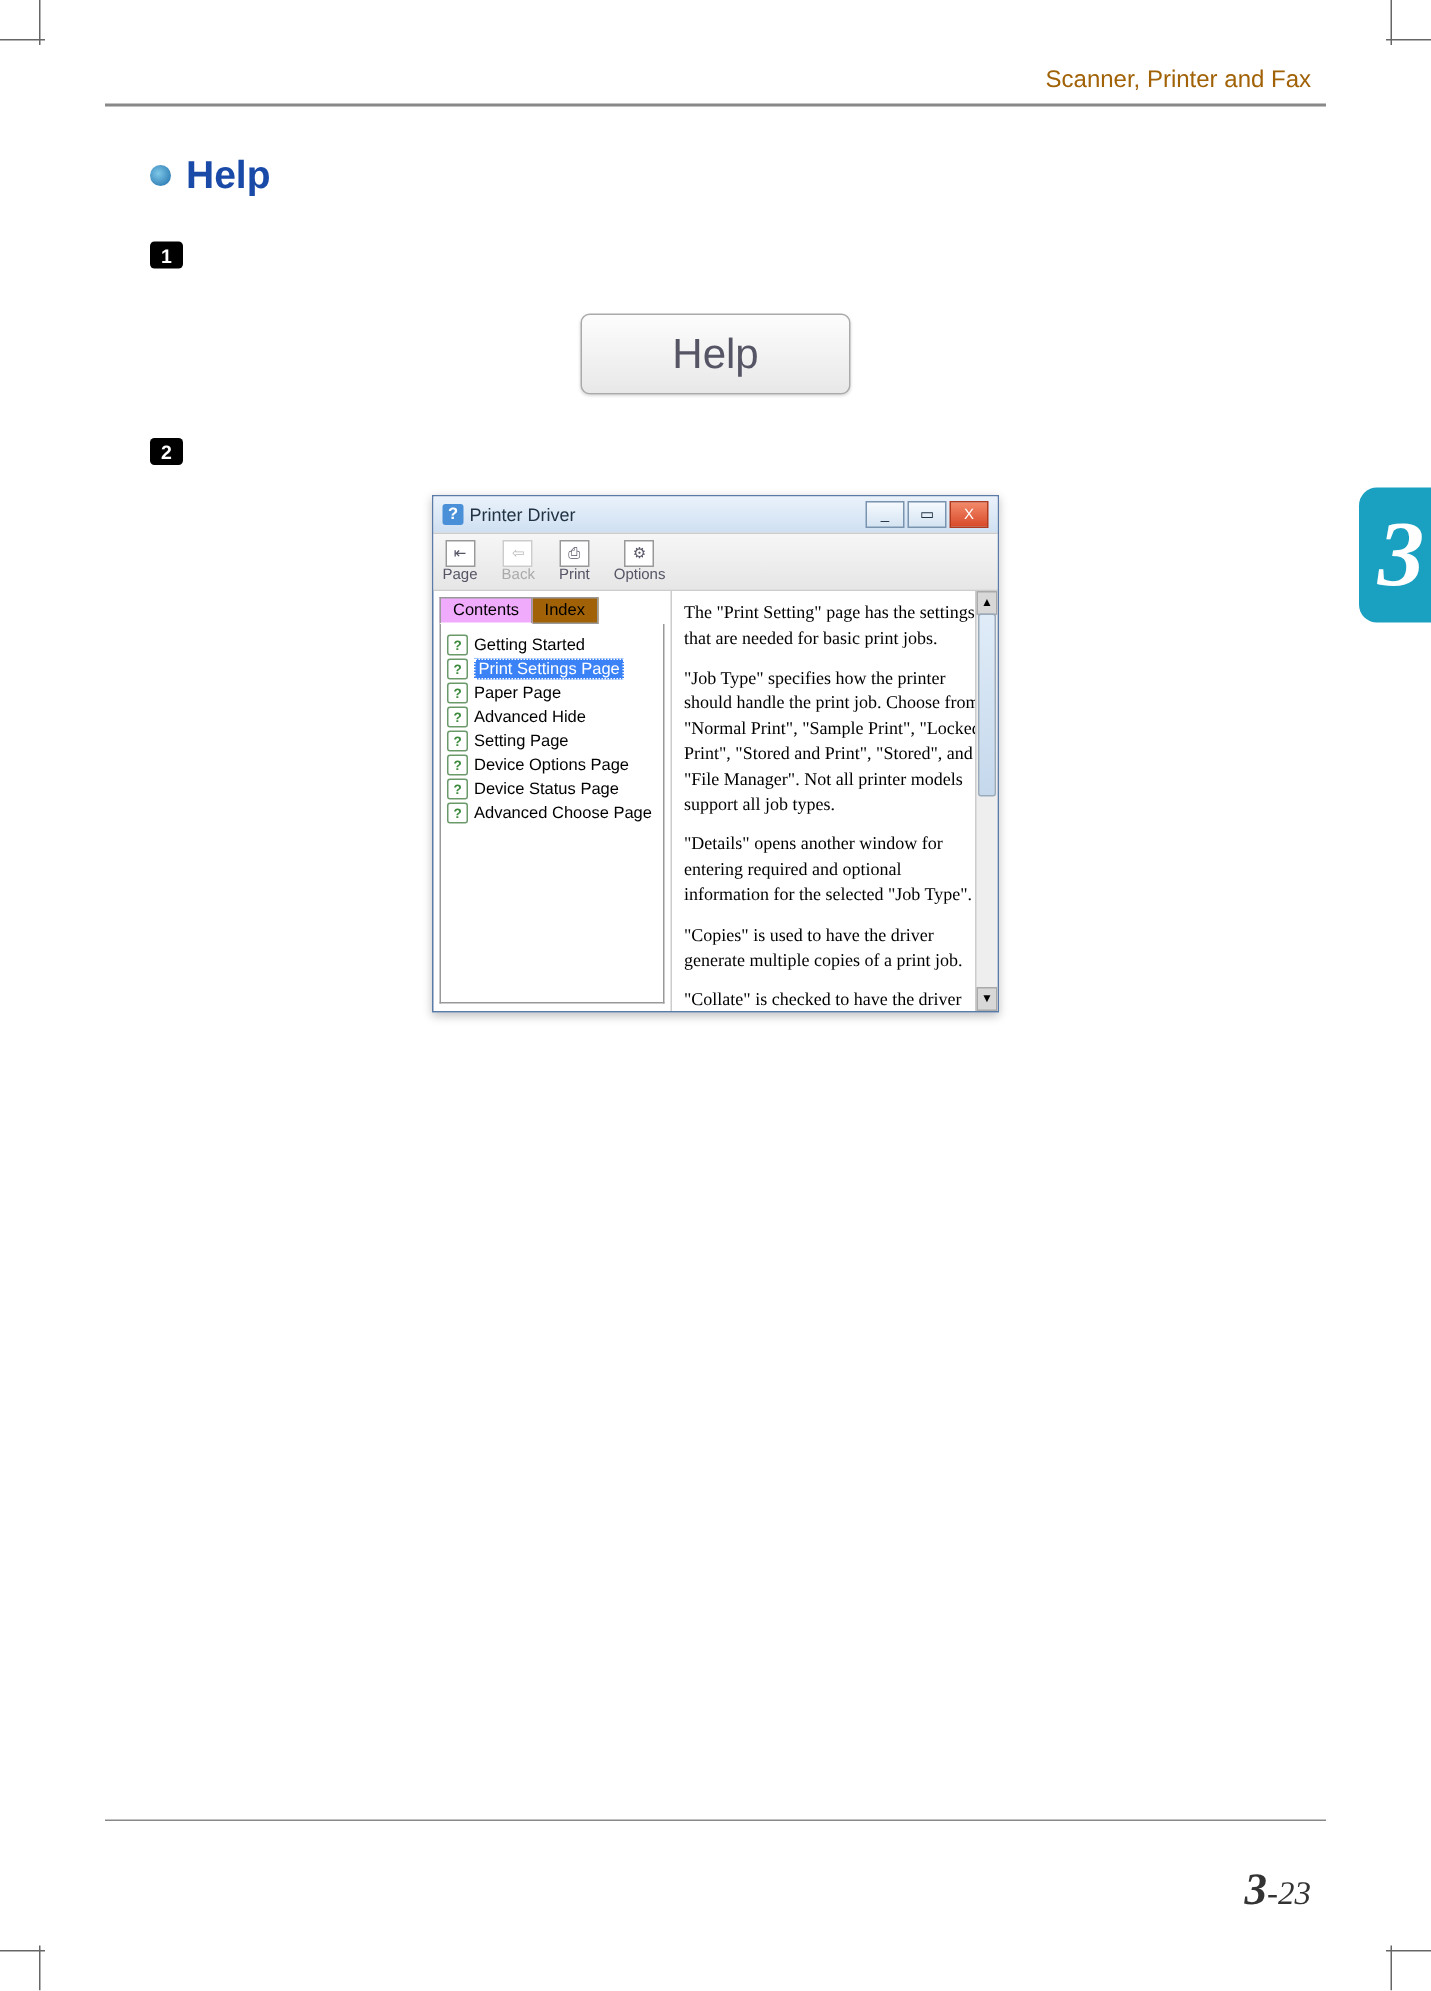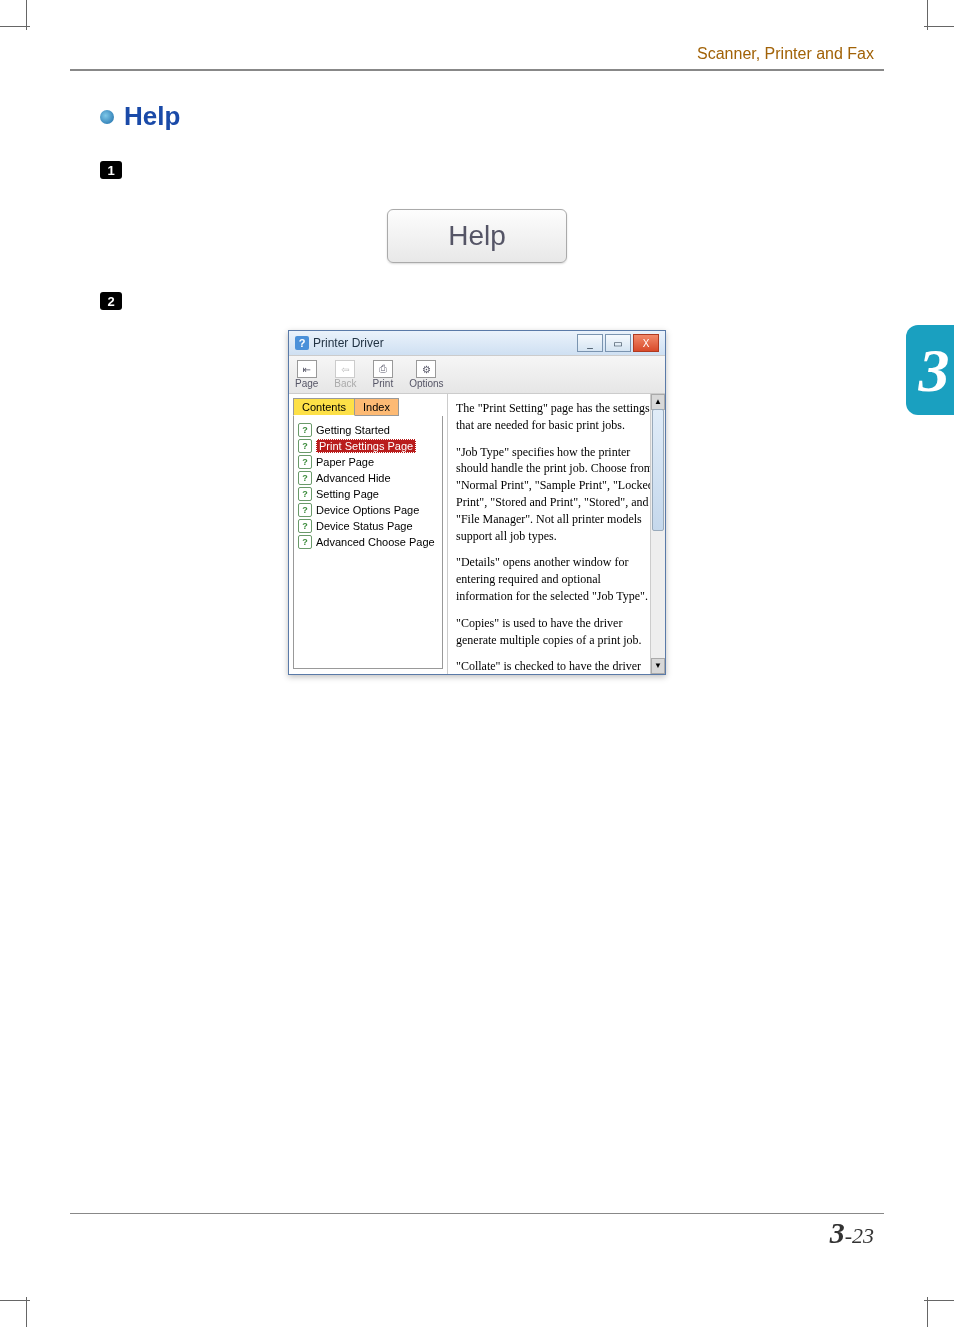--- a/index.html
+++ b/index.html
@@ -42,21 +42,21 @@
   .footer-rule {
     position: absolute;
     bottom: 60px;
     left: 0;
     right: 0;
     border: none;
     border-top: 1px solid #888;
   }
   .page-num {
     position: absolute;
-    bottom: 32px;
+    bottom: 5px;
     right: 10px;
     font-family: Georgia, "Times New Roman", serif;
     font-style: italic;
     font-size: 22px;
     color: #333;
   }
   .page-num .big { font-size: 30px; font-weight: bold; }
 
   .side-tab {
     position: absolute;
@@ -178,37 +178,37 @@
   .hw-left {
     width: 150px;
     border-right: 1px solid #ccc;
     padding: 4px;
   }
   .tabs-row { display:flex; }
   .tab {
     padding: 2px 8px;
     border:1px solid #999;
     font-size:11px;
-    background:#fdba74;
+    background:#a16207;
     margin-right:-1px;
   }
-  .tab.active { background:#fde047; border-bottom-color:#fff; position:relative; z-index:1; }
+  .tab.active { background:#f0abfc; border-bottom-color:#fff; position:relative; z-index:1; }
   .tree {
     border:1px solid #999;
     border-top:none;
     padding: 6px 4px;
     height: 240px;
     background:#fff;
   }
   .tree-item {
     display:flex; align-items:center; gap:4px;
     font-size:11px; padding:1px 0;
     white-space: nowrap;
   }
-  .tree-item.selected span { background:#b91c1c; color:#fff; padding:0 2px; border:1px dotted #fff; }
+  .tree-item.selected span { background:#3b82f6; color:#fff; padding:0 2px; border:1px dotted #fff; }
   .qm {
     width:12px; height:12px; border:1px solid #6a9a6a;
     color:#3a8a3a; font-weight:bold; font-size:9px;
     display:flex; align-items:center; justify-content:center;
     border-radius:2px; flex-shrink:0;
   }
   .hw-right {
     flex:1;
     padding: 6px 8px;
     font-family: Georgia, "Times New Roman", serif;

